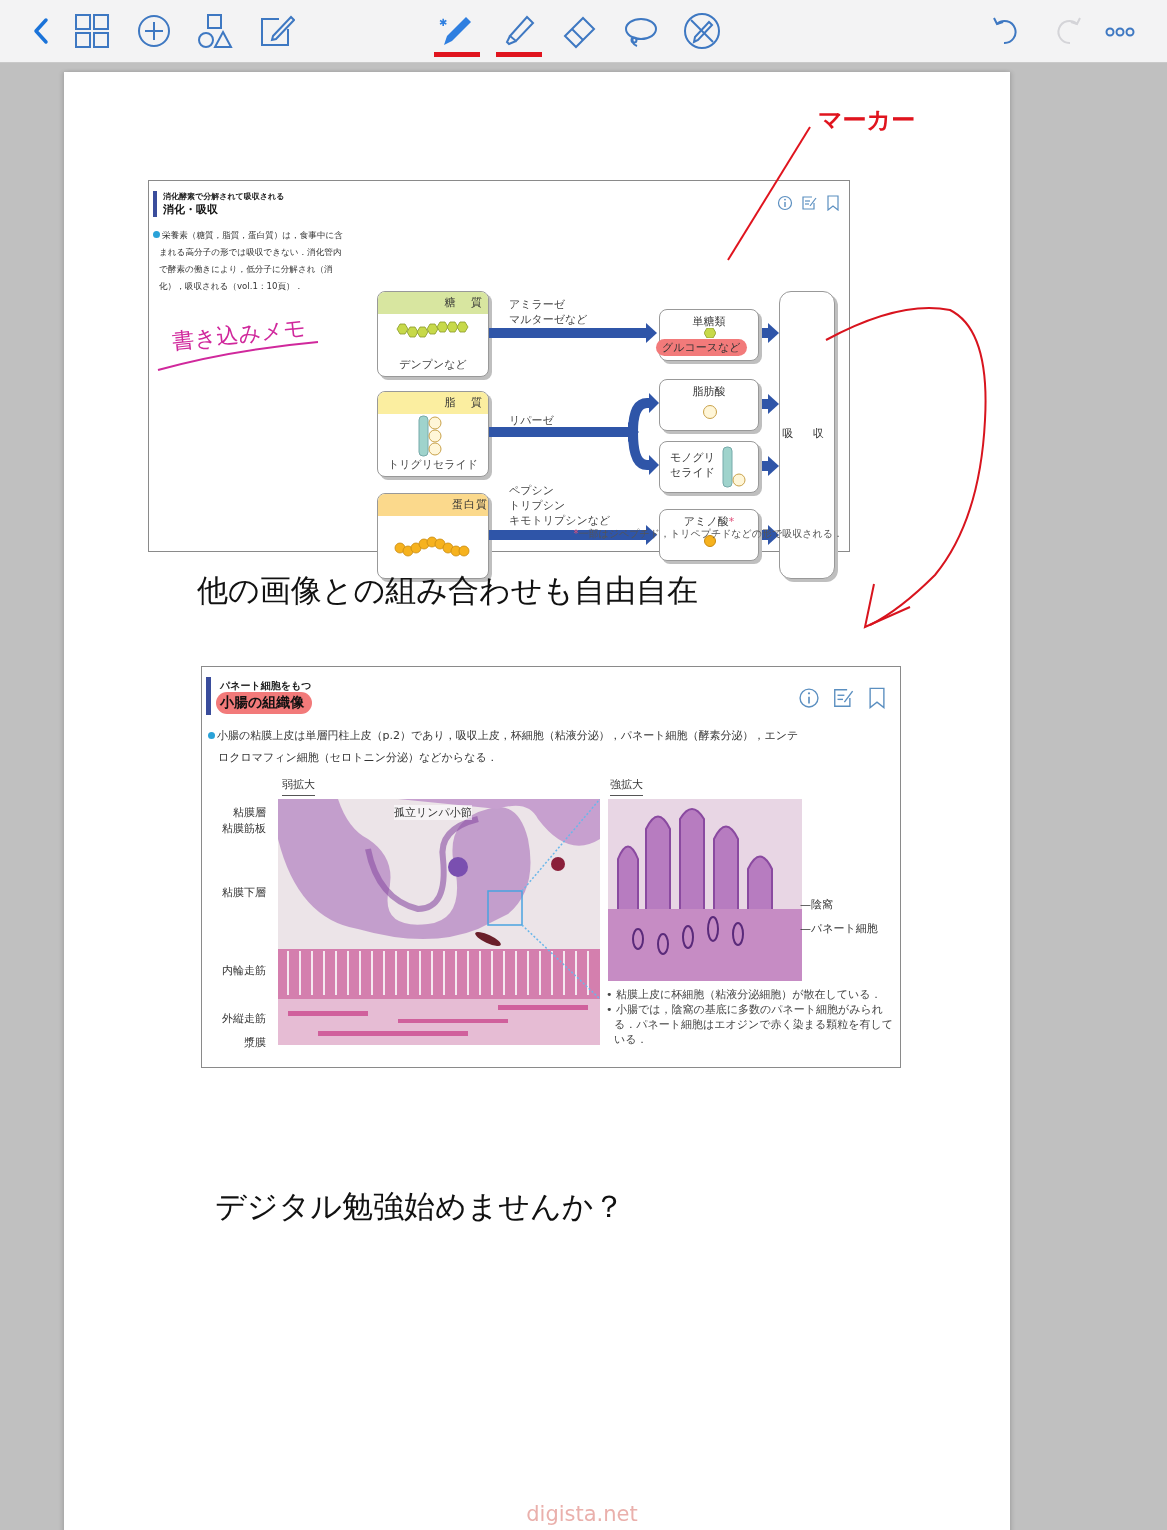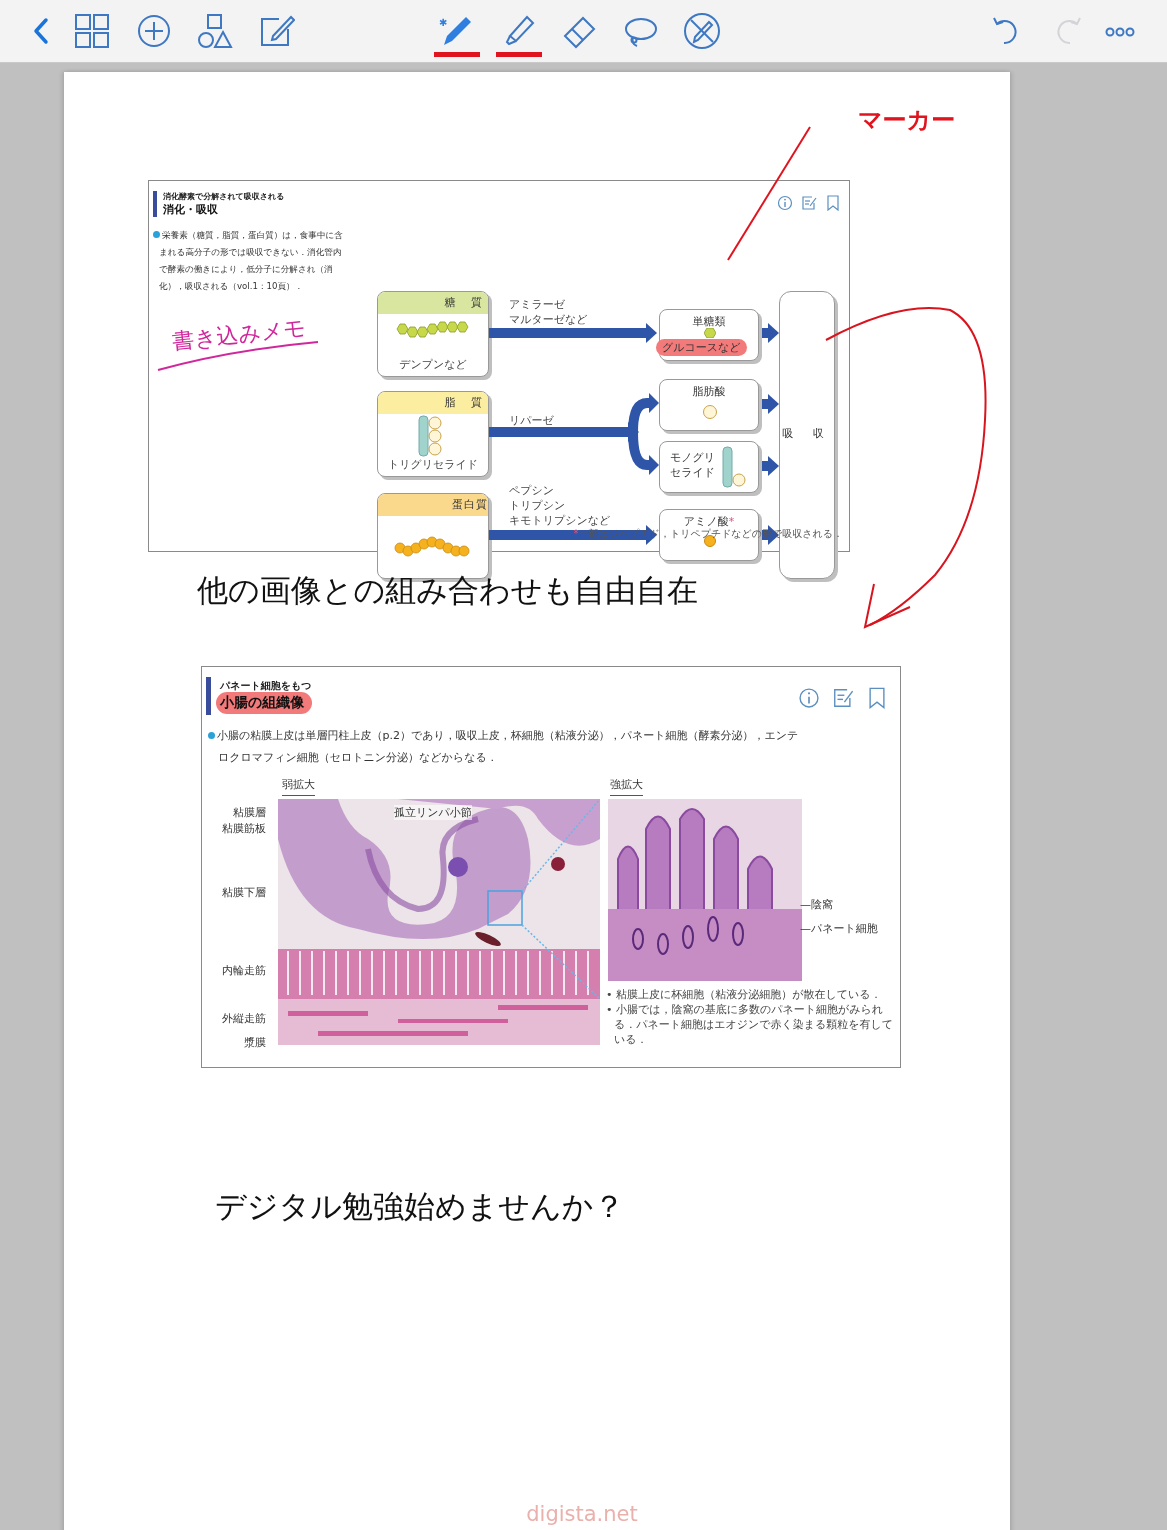--- a/index.html
+++ b/index.html
@@ -426,14 +426,14 @@
 
   <div class="watermark">digista.net</div>
 </div>
 
 <svg class="ink" viewBox="0 0 1167 1530">
   <line x1="810" y1="127" x2="728" y2="260" stroke="#e0141e" stroke-width="2"></line>
   <path d="M826 340 Q900 300 950 310 Q990 330 985 420 Q980 520 935 575 Q900 610 870 625" fill="none" stroke="#d8141e" stroke-width="2"></path>
   <polyline points="874,584 865,627 910,607" fill="none" stroke="#d8141e" stroke-width="2"></polyline>
   <path d="M158 370 Q230 350 318 342" fill="none" stroke="#d0289c" stroke-width="2"></path>
 </svg>
-<div class="hw" style="left:818px; top:104px; font-size:24px; color:#e0141e; font-weight:bold;margin-left:40px;">マーカー</div>
+<div class="hw" style="left:818px; top:104px; font-size:24px; color:#e0141e; font-weight:bold;">マーカー</div>
 <div class="hw" style="left:172px; top:320px; font-size:22px; color:#d0289c; transform:rotate(-6deg);">書き込みメモ</div>
 
 </body></html>

